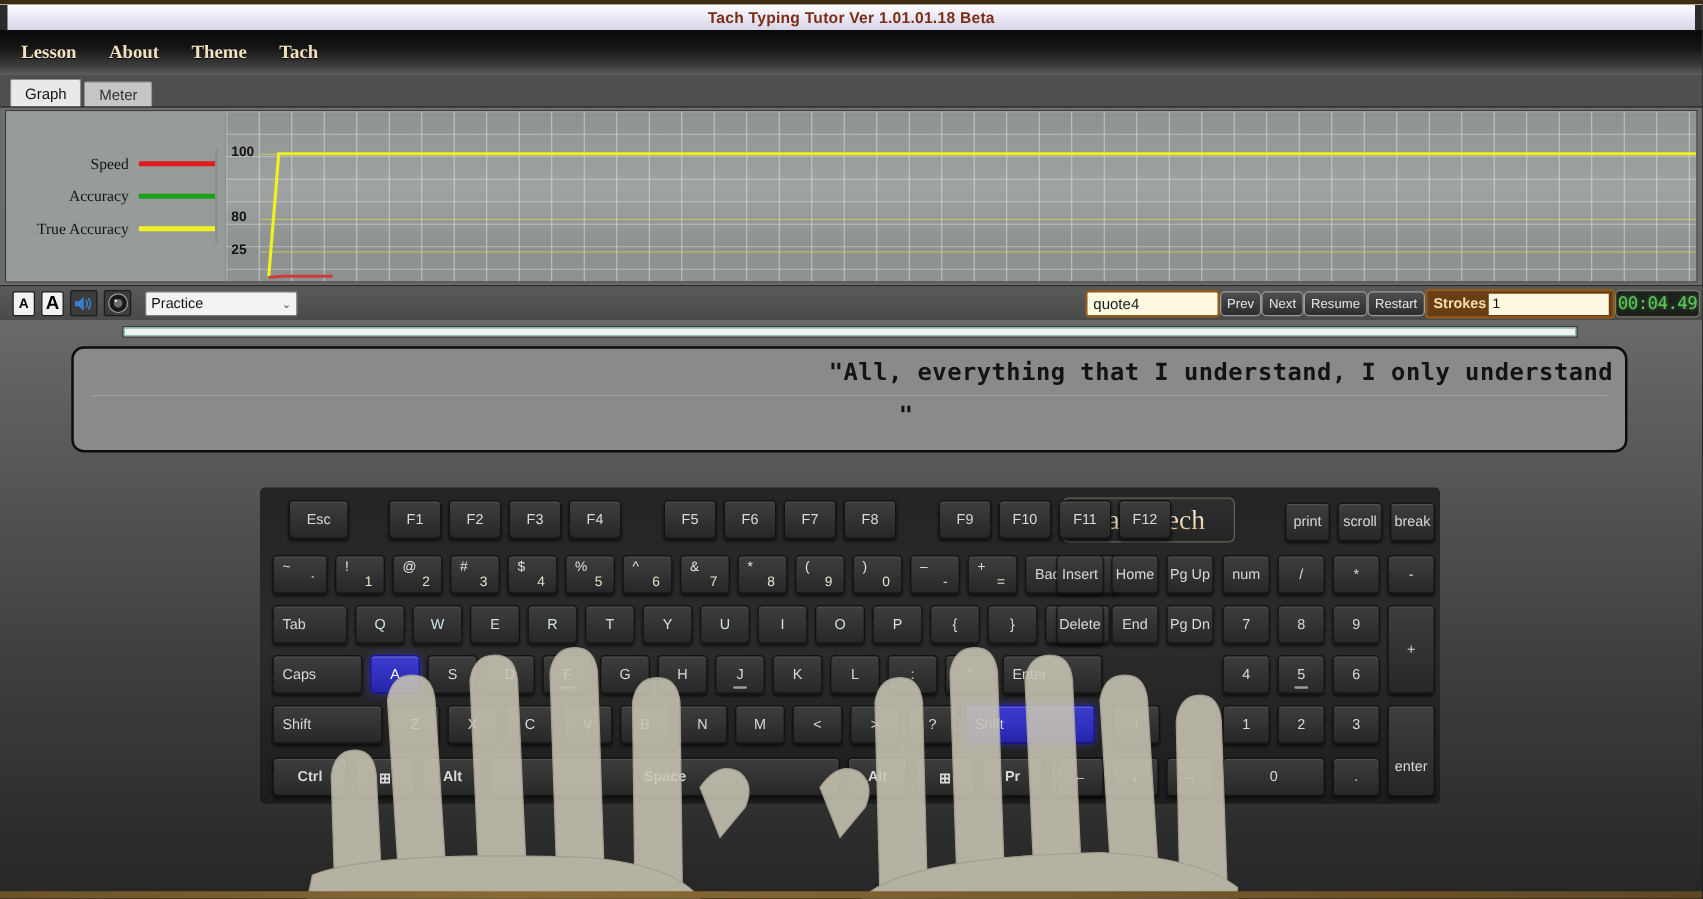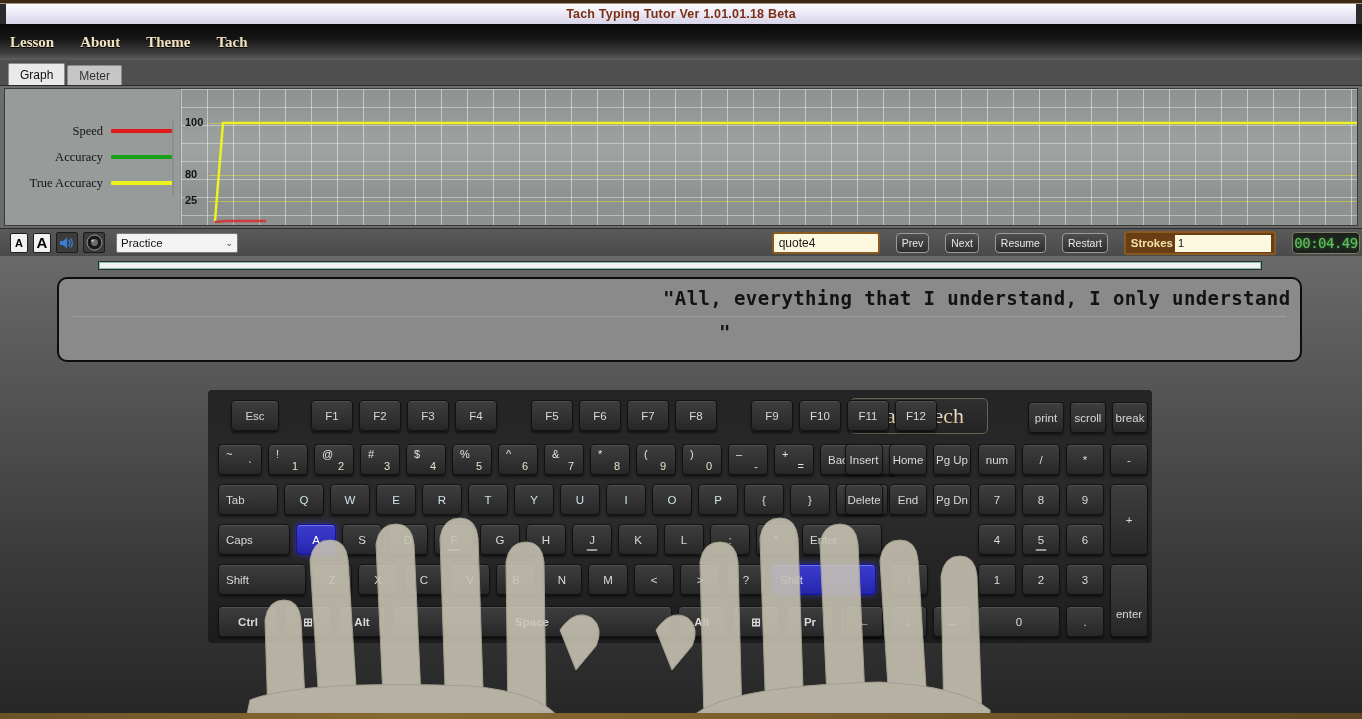--- a/index.html
+++ b/index.html
@@ -21,21 +21,21 @@
     font-size:12.5px; font-weight:bold; color:#7a2f15; letter-spacing:.2px;
     margin-top:3px;
   }
   .tb-edge-l,.tb-edge-r{ position:absolute; top:4px; width:6px; height:20px; background:#2b2b2b; }
   .tb-edge-l{left:0;} .tb-edge-r{right:0;}
 
   
   .menubar{
     position:absolute; left:0; top:24px; width:1362px; height:36px;
     background:linear-gradient(180deg,#090909 0%,#151515 40%,#3b3b3b 78%,#5e5e5e 100%);
-    display:flex; align-items:center; padding-left:10px; gap:26px;
+    display:flex; align-items:center; padding-left:17px; gap:26px;
   }
   .menubar .mi{
     font-family:"Liberation Serif", serif;
     font-size:15px; font-weight:bold; color:#f2e2c0; cursor:default;
     text-shadow:0 1px 0 #000;
   }
 
   
   .tabstrip{
     position:absolute; left:0; top:60px; width:1362px; height:26px;
@@ -101,21 +101,21 @@
     display:flex; align-items:center; justify-content:center; border-radius:2px;
   }
   .combo{
     width:122px; height:20px; margin-left:6px; background:#f3f3f3;
     border:1px solid #7a7a7a; border-radius:2px;
     display:flex; align-items:center; padding:0 4px; font-size:11.5px; color:#111;
     justify-content:space-between;
   }
   .combo .carret{ font-size:9px; color:#444; }
 
-  .tb-right{ position:absolute; right:2px; top:2px; height:24px; display:flex; align-items:center; gap:16px; }
+  .tb-right{ position:absolute; right:2px; top:2px; height:24px; display:flex; align-items:center; gap:0; }
   .quotefield{
     width:108px; height:22px; background:#fdf8e0; border:2px solid #8a5a20;
     border-radius:3px; display:flex; align-items:center; padding-left:5px;
     font-size:12px; color:#1b1b1b;
   }
   .navbtn{
     height:20px; min-width:32px; padding:0 5px; border-radius:4px;
     background:linear-gradient(180deg,#4e4e4e,#2e2e2e); border:1px solid #9a9a9a;
     color:#e6e6e6; font-size:10.5px; display:flex; align-items:center; justify-content:center;
   }

